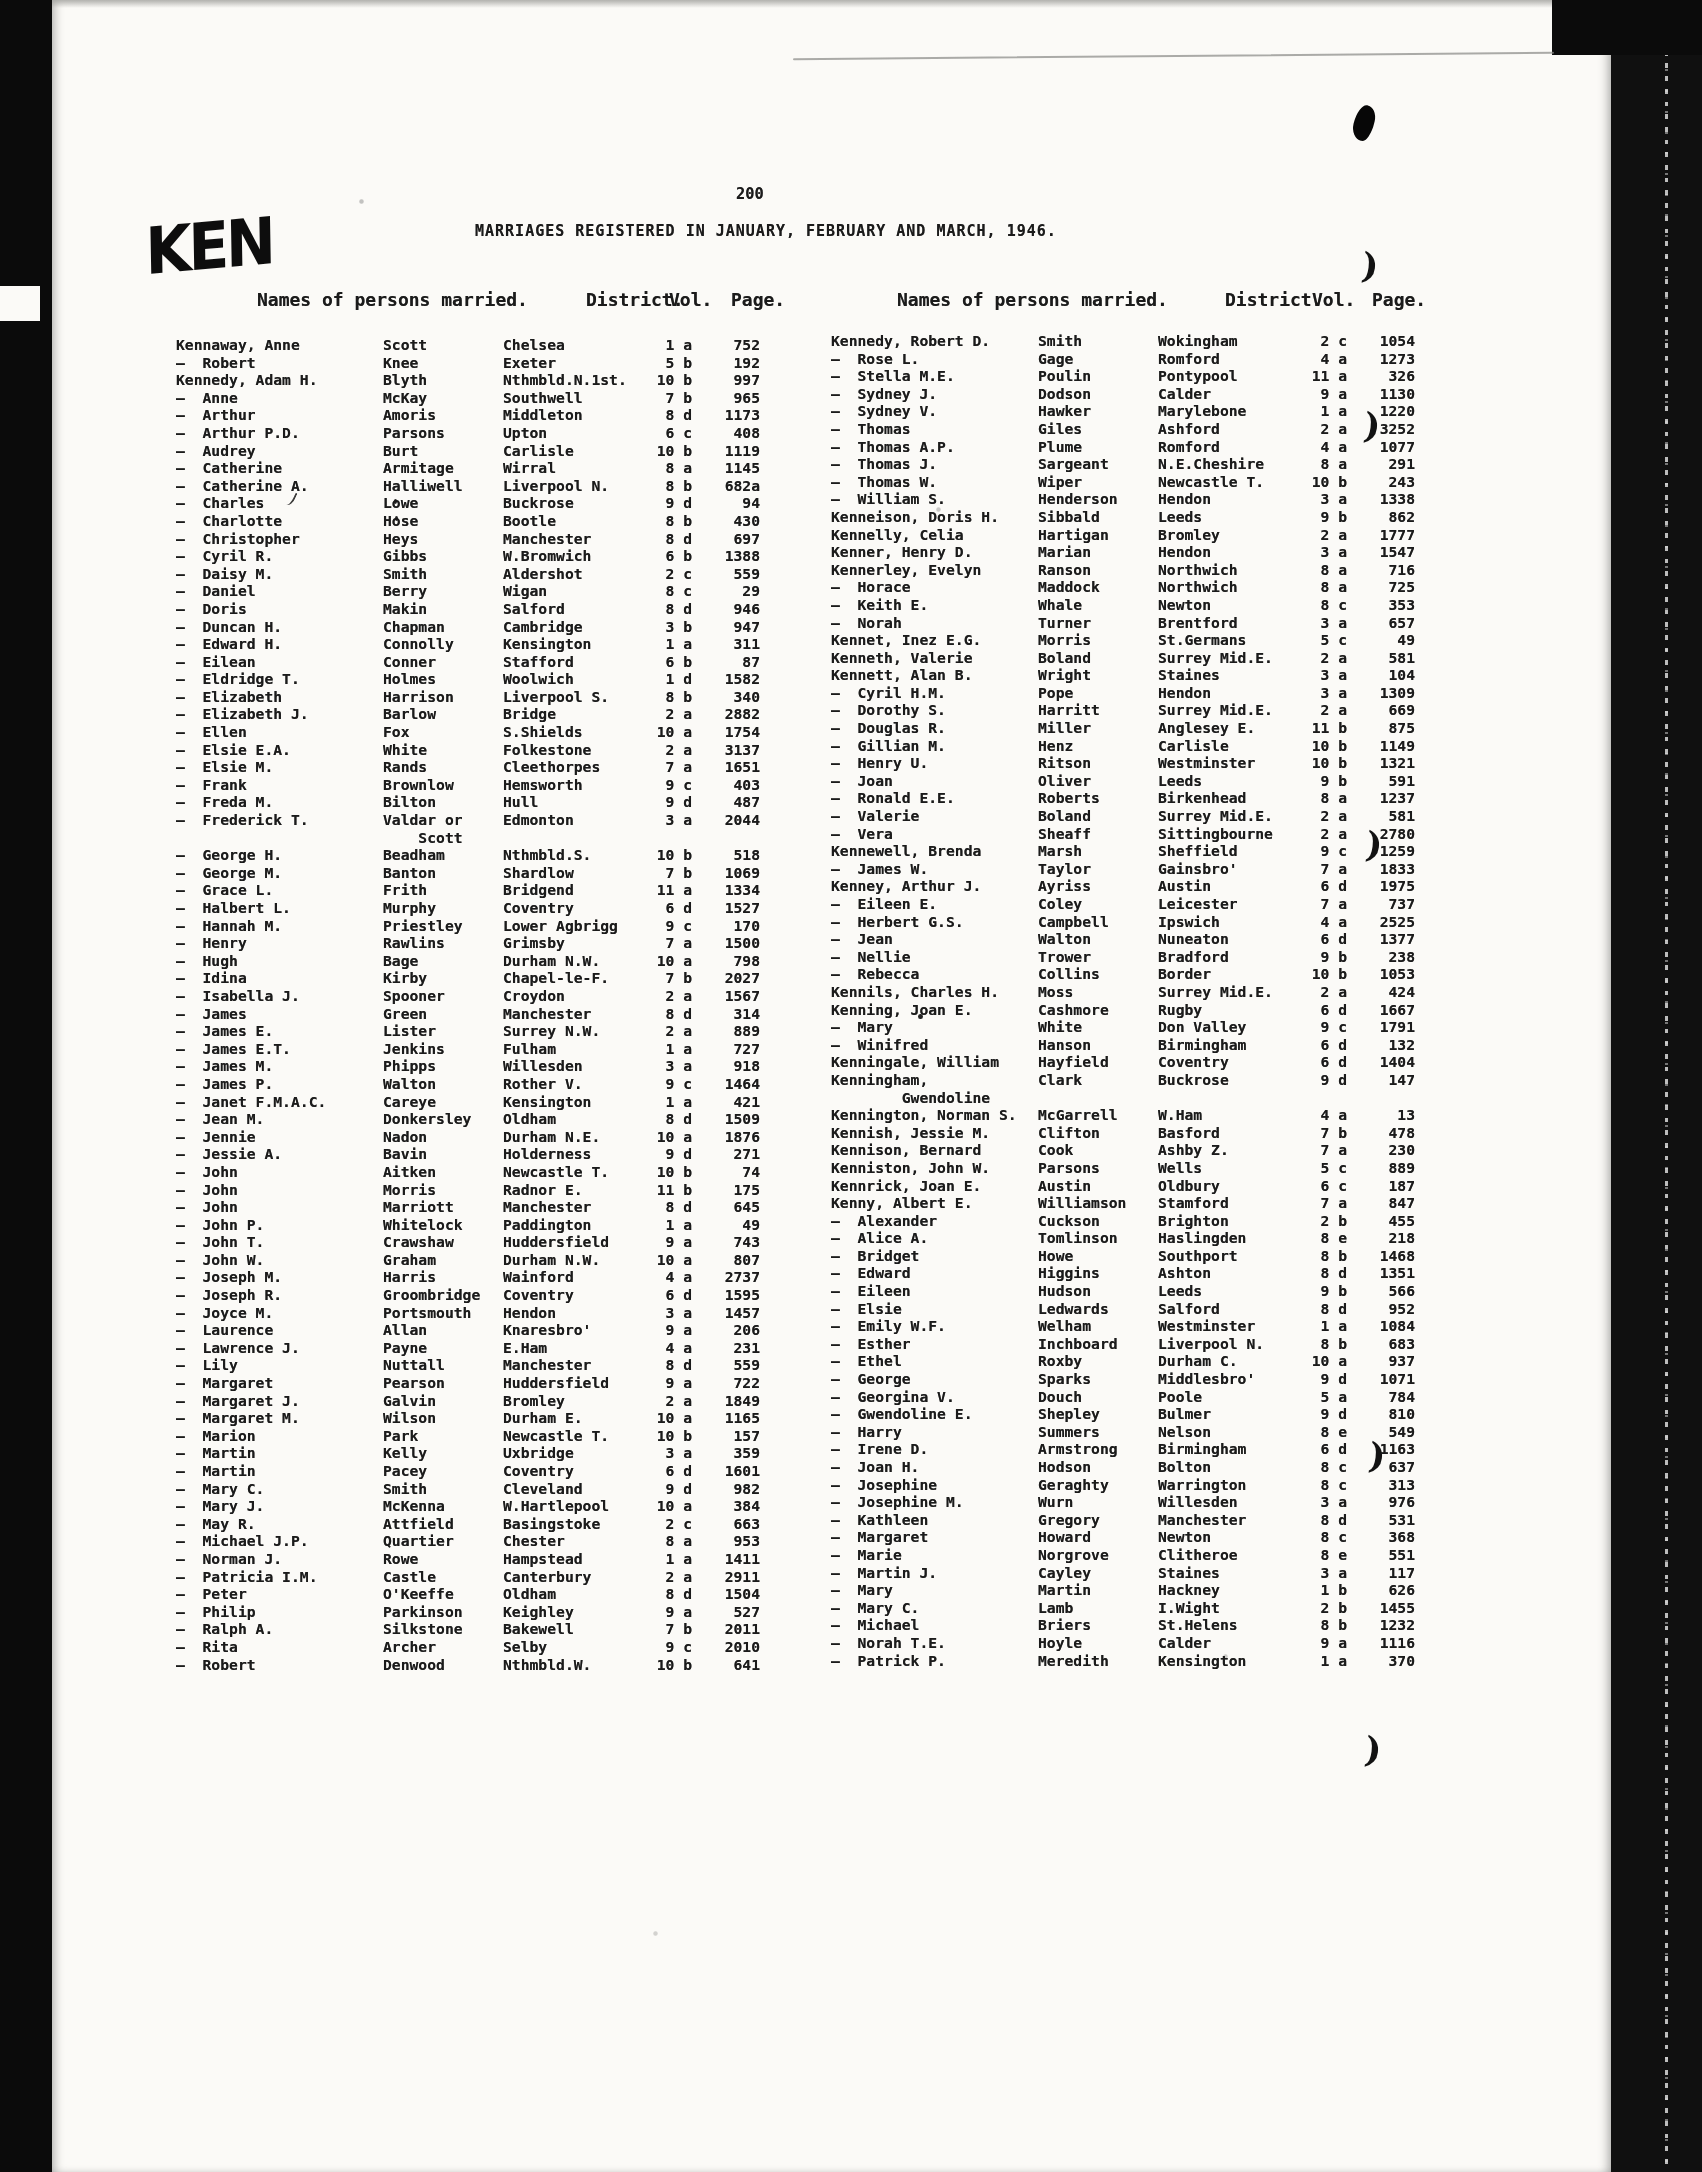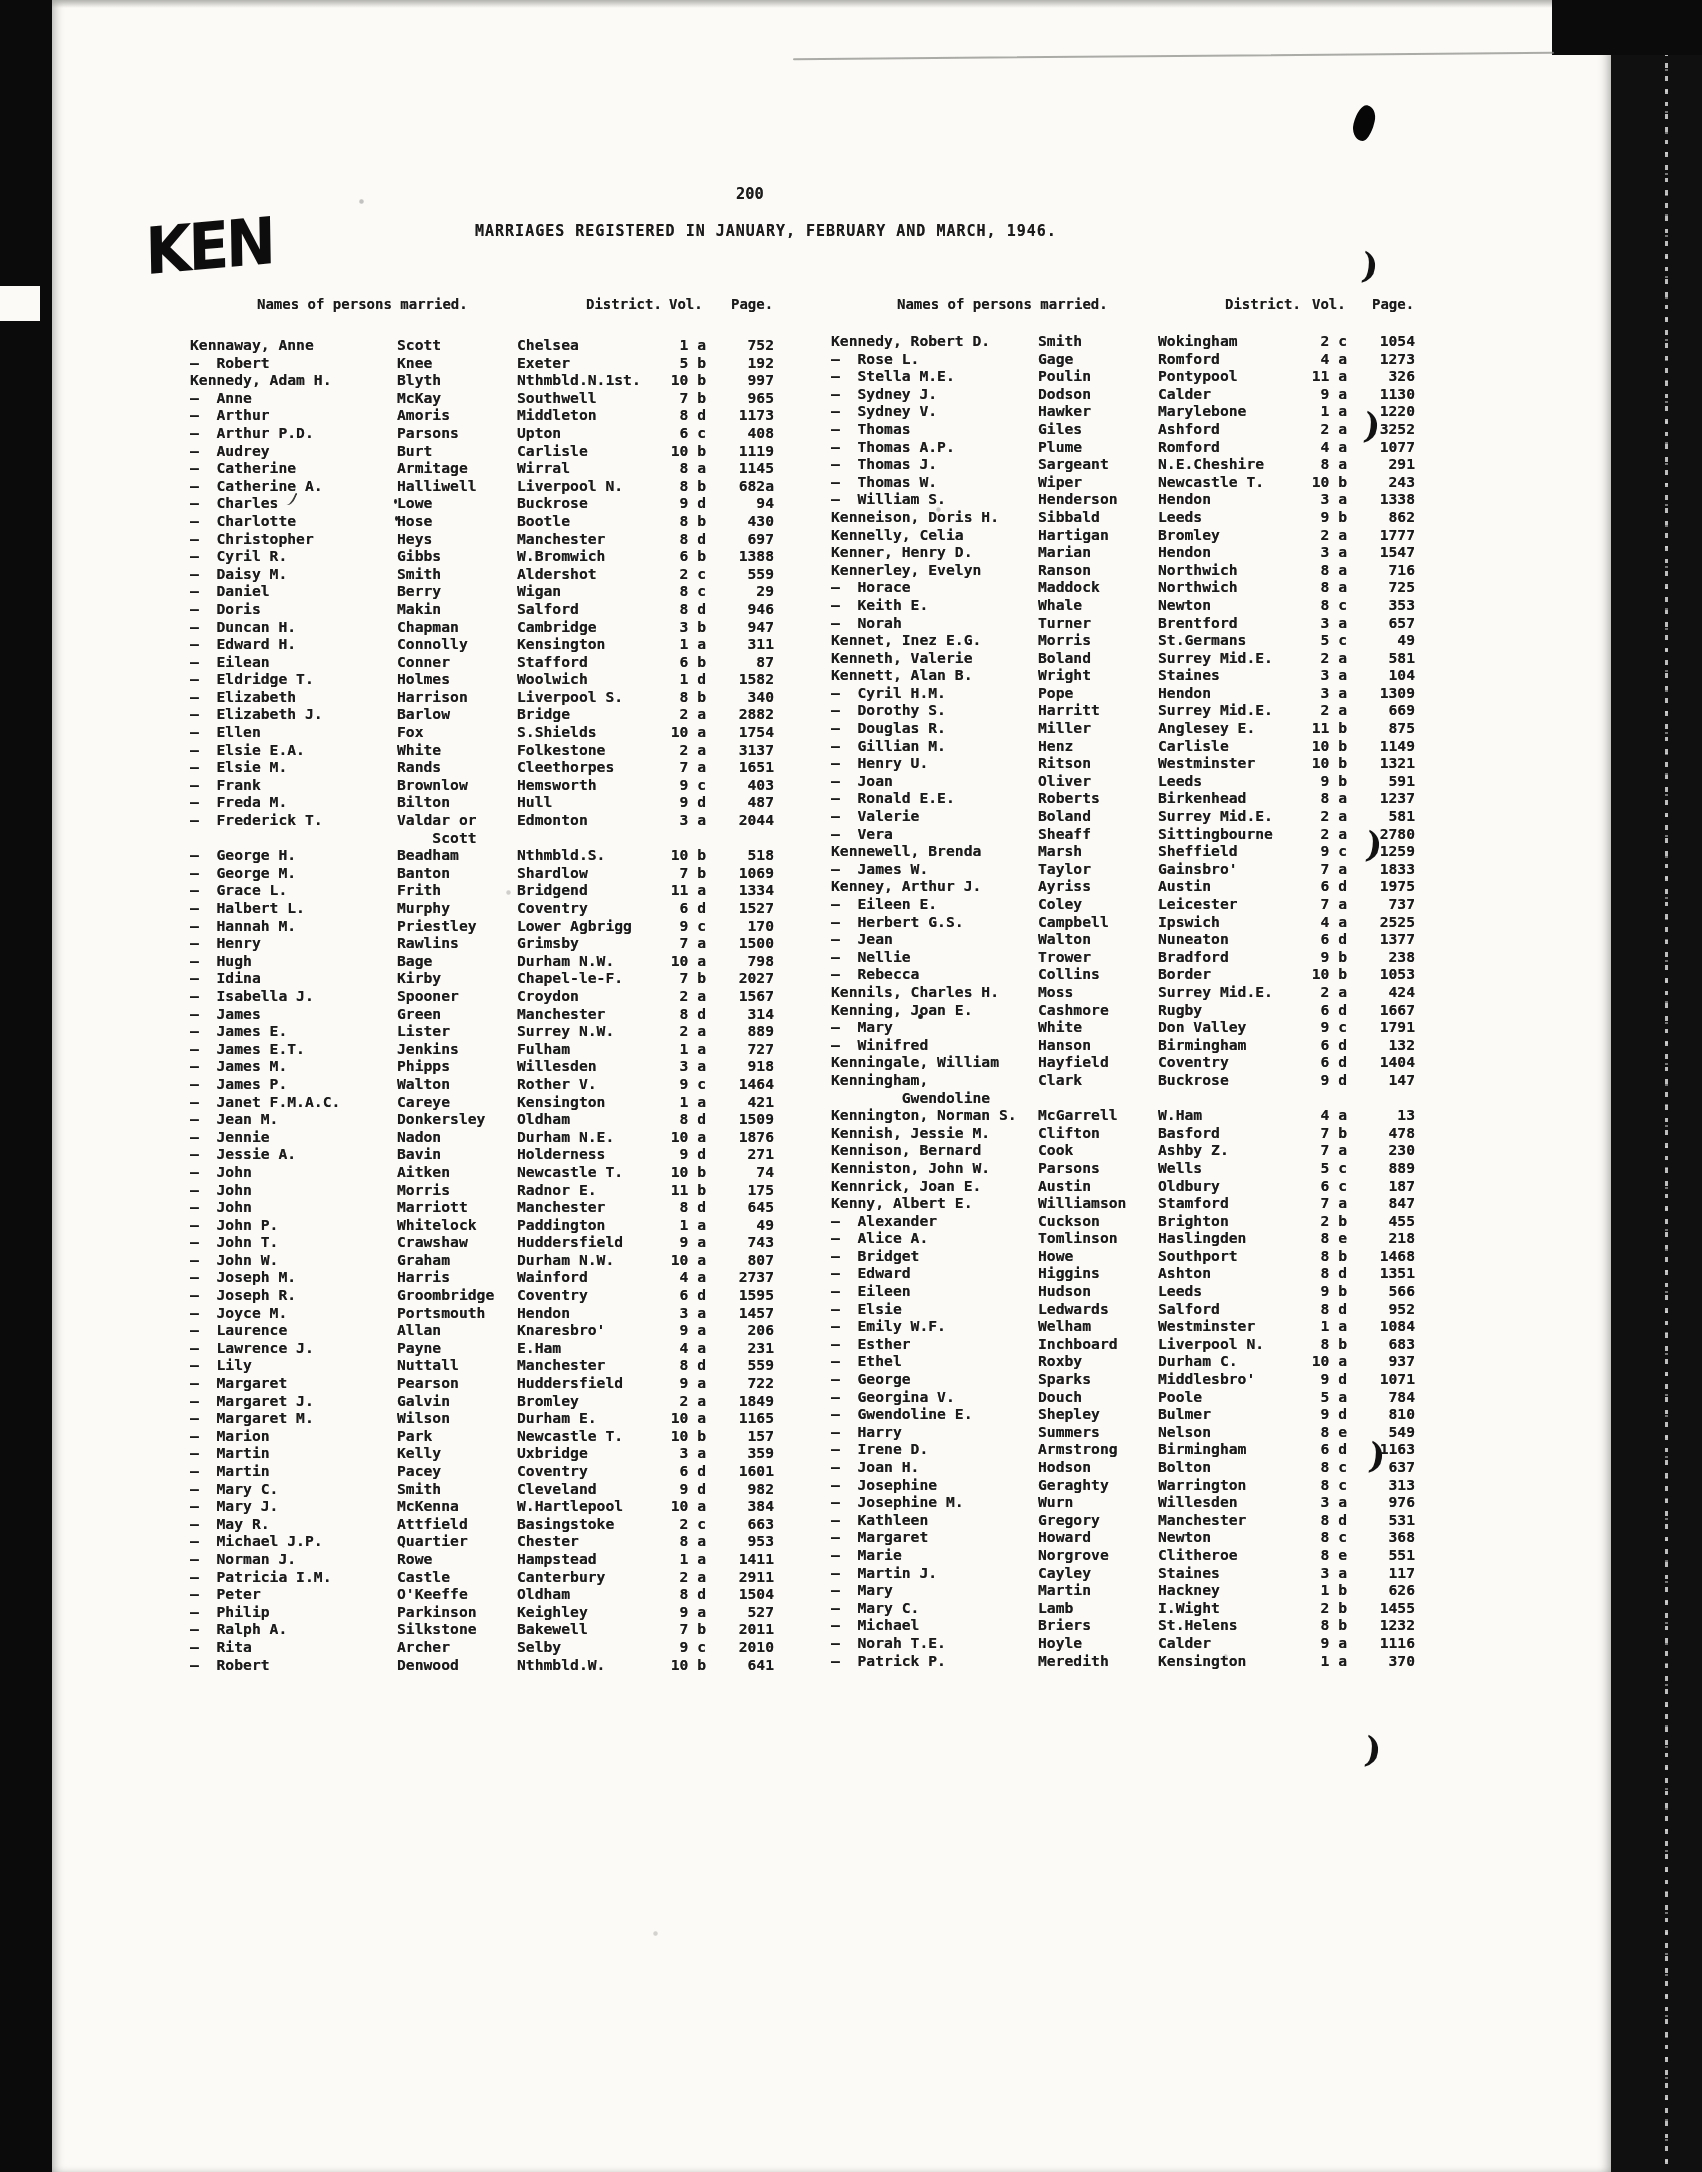--- a/index.html
+++ b/index.html
@@ -73,25 +73,25 @@
   
   .typed{color:#1b1b1b;text-shadow:0 0 0.3px rgba(20,20,20,.6);}
   .section-code{
     position:absolute;left:145px;top:211px;
     font-family:"DejaVu Sans", sans-serif;font-size:60px;font-weight:800;
     color:#0d0d0d;letter-spacing:-3.3px;
     transform:rotate(-5deg) skewX(-4deg) scaleY(1.08);
   }
   .page-number{position:absolute;left:736px;top:185px;font-size:15.3px;font-weight:700;text-align:right;}
   .doc-title{position:absolute;left:475px;top:222px;font-size:15px;font-weight:700;letter-spacing:1px;white-space:nowrap;}
-  .hdr{position:absolute;top:296px;font-size:14px;font-weight:700;white-space:nowrap;}
+  .hdr{position:absolute;top:289px;font-size:18px;font-weight:700;white-space:nowrap;}
   .hdr-names-l{left:257px;}  .hdr-district-l{left:586px;} .hdr-vol-l{left:669px;} .hdr-page-l{left:731px;}
   .hdr-names-r{left:897px;} .hdr-district-r{left:1225px;} .hdr-vol-r{left:1312px;} .hdr-page-r{left:1372px;}
   .index-col{position:absolute;width:594px;}
-  .col-left{left:190px;top:336px;}
+  .col-left{left:176px;top:336px;}
   .col-right{left:831px;top:332px;}
   .row{height:17.6px;line-height:17.6px;white-space:nowrap;}
   .cell{display:inline-block;vertical-align:top;font-size:14.7px;font-weight:700;overflow:visible;}
   .c-name{width:207px;}
   .c-spouse{width:120px;}
   .c-district{width:152px;}
   .c-vol{width:37px;text-align:right;}
   .c-page{width:68px;text-align:right;}
 </style>
 </head>

